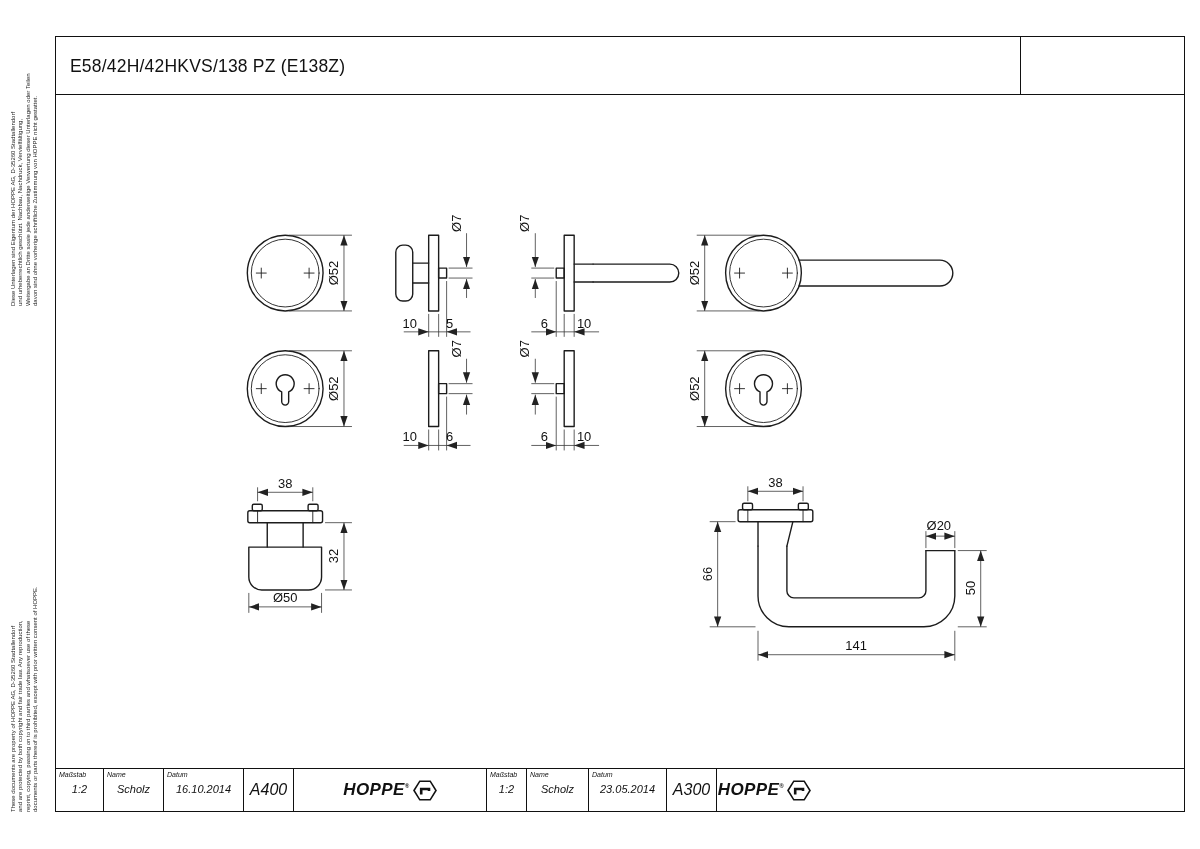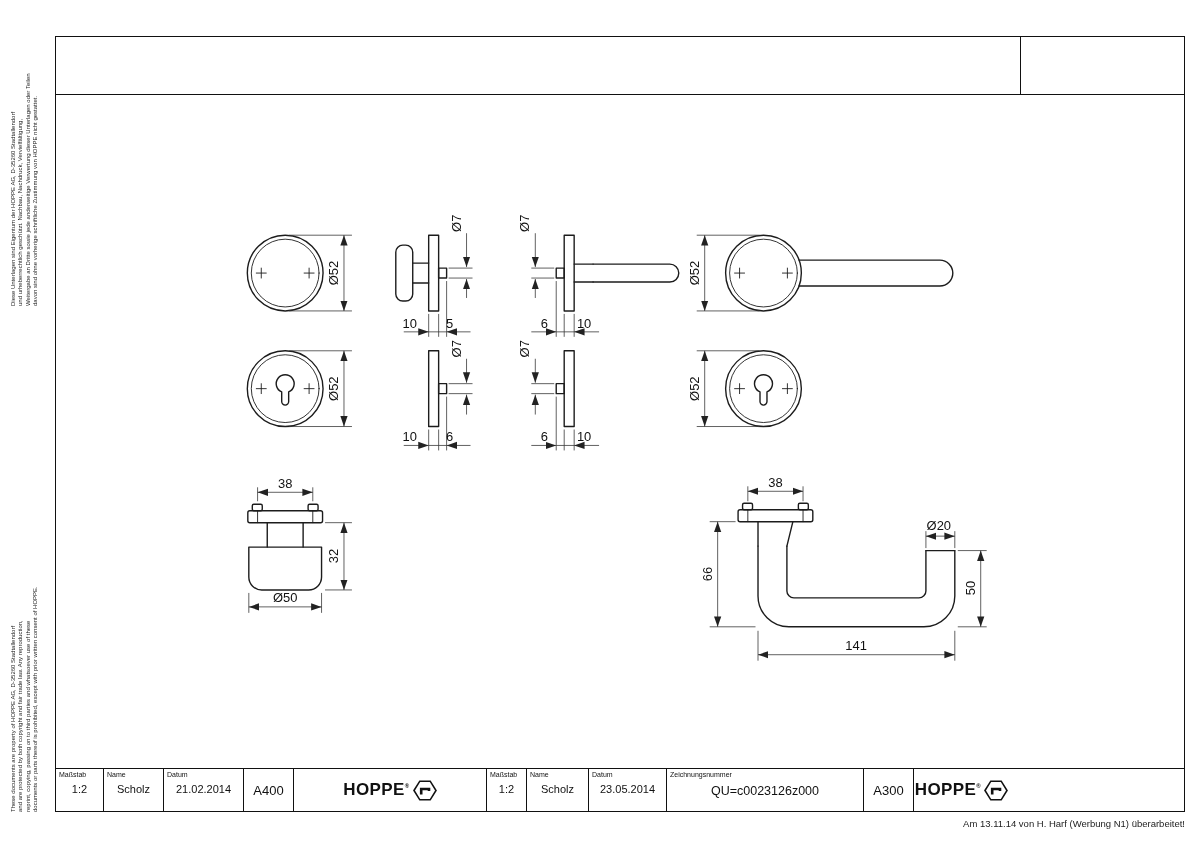--- a/index.html
+++ b/index.html
@@ -20,28 +20,28 @@
   .drawing{position:absolute;left:0;top:57px;width:1126px;height:676px;}
 
   
   .ol{fill:none;stroke:#1c1c1c;stroke-width:1.4;stroke-linejoin:round;stroke-linecap:round;}
   .th{fill:none;stroke:#1c1c1c;stroke-width:.9;stroke-linecap:round;}
   .xln,.dimc{fill:none;stroke:#3a3a3a;stroke-width:.8;}
   .dim,.dima{fill:none;stroke:#3a3a3a;stroke-width:.8;}
   .dt{font-family:"Liberation Sans",sans-serif;font-size:13px;fill:#111;text-anchor:middle;}
 
   
-  .tb{position:absolute;left:0;right:0;bottom:0;height:42px;border-top:1.4px solid #111;display:flex;background:#fff;}
+  .tb{position:absolute;left:0;right:0;bottom:0;height:42px;border-top:1.4px solid #111;display:flex;background:#fff;font-style:italic;}
   .cell{border-right:1.2px solid #111;box-sizing:border-box;overflow:hidden;}
   .cell:last-child{border-right:none;}
   .lbl{font-size:7px;padding:2px 0 0 3px;line-height:8px;}
   .val{font-size:11px;text-align:center;margin-top:4px;}
   .val.num{font-size:12.5px;margin-top:5px;}
   .cellc{display:flex;align-items:center;justify-content:center;}
-  .fmt{font-size:13px;}
+  .fmt{font-size:16px;}
   .logo{display:flex;align-items:center;justify-content:center;gap:3px;height:100%;}
   .logo-text{font-weight:bold;font-size:17px;letter-spacing:.4px;}
   .reg{font-size:6px;vertical-align:super;}
 
   .footnote{position:absolute;left:55px;top:818px;width:1130px;text-align:right;font-size:9.5px;color:#222;}
 </style>
 </head>
 <body>
 
 <div class="sheet">
@@ -55,20 +55,21 @@
   <div class="vtext ven">
     <div>These documents are property of HOPPE AG, D-35260 Stadtallendorf</div>
     <div>and are protected by both copyright and fair trade law. Any reproduction,</div>
     <div>reprint, copying, passing on to third parties and whatsoever use of these</div>
     <div>documents or parts thereof is prohibited, except with prior written consent of HOPPE.</div>
   </div>
 
   <div class="frame">
 
     <div class="titlebar">
+      <div class="title">E58/42H/42HKVS/138 PZ (E138Z)</div>
       <div class="corner-box"></div>
     </div>
 
     <svg class="drawing" viewBox="55 93 1130 677">
       <defs>
         <marker id="arr" viewBox="0 0 10 8" refX="9.5" refY="4" markerWidth="11" markerHeight="9" orient="auto-start-reverse" markerUnits="userSpaceOnUse">
           <path d="M0,.7 L9.5,4 L0,7.3 Z" fill="#222"></path>
         </marker>
       </defs>
 
@@ -214,21 +215,21 @@
       <div class="cell" style="width:48px">
         <div class="lbl">Maßstab</div>
         <div class="val">1:2</div>
       </div>
       <div class="cell" style="width:60px">
         <div class="lbl">Name</div>
         <div class="val">Scholz</div>
       </div>
       <div class="cell" style="width:80px">
         <div class="lbl">Datum</div>
-        <div class="val">21.02.2014</div>
+        <div class="val">16.10.2014</div>
       </div>
       <div class="cell cellc" style="width:50px">
         <span class="fmt">A400</span>
       </div>
       <div class="cell" style="width:193px">
         <div class="logo">
           <span class="logo-text"><span>HOPPE</span><sup class="reg">®</sup></span>
           <svg width="24" height="21" viewBox="0 0 24 21">
             <polygon points="1,10.5 6.8,1.2 17.2,1.2 23,10.5 17.2,19.8 6.8,19.8" fill="none" stroke="#111" stroke-width="1.6"></polygon>
             <path d="M8.2,14.5 V9 H16 V11" fill="none" stroke="#111" stroke-width="2.6"></path>
@@ -241,33 +242,28 @@
         <div class="val">1:2</div>
       </div>
       <div class="cell" style="width:62px">
         <div class="lbl">Name</div>
         <div class="val">Scholz</div>
       </div>
       <div class="cell" style="width:78px">
         <div class="lbl">Datum</div>
         <div class="val">23.05.2014</div>
       </div>
-      <div class="cell" style="width:197px">
-        <div class="lbl">Zeichnungsnummer</div>
-        <div class="val num">QU=c0023126z000</div>
-      </div>
       <div class="cell cellc" style="width:50px">
         <span class="fmt">A300</span>
       </div>
       <div class="cell" style="width:95px">
         <div class="logo">
           <span class="logo-text"><span>HOPPE</span><sup class="reg">®</sup></span>
           <svg width="24" height="21" viewBox="0 0 24 21">
             <polygon points="1,10.5 6.8,1.2 17.2,1.2 23,10.5 17.2,19.8 6.8,19.8" fill="none" stroke="#111" stroke-width="1.6"></polygon>
             <path d="M8.2,14.5 V9 H16 V11" fill="none" stroke="#111" stroke-width="2.6"></path>
           </svg>
         </div>
       </div>
     </div>
   </div>
 
-  <div class="footnote">Am 13.11.14 von H. Harf (Werbung N1) überarbeitet!</div>
 </div>
 
 </body></html>

